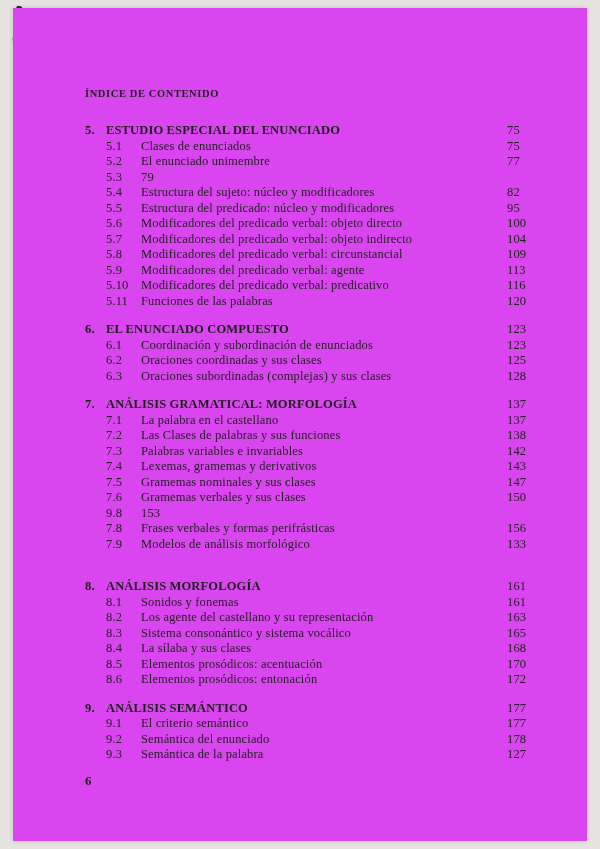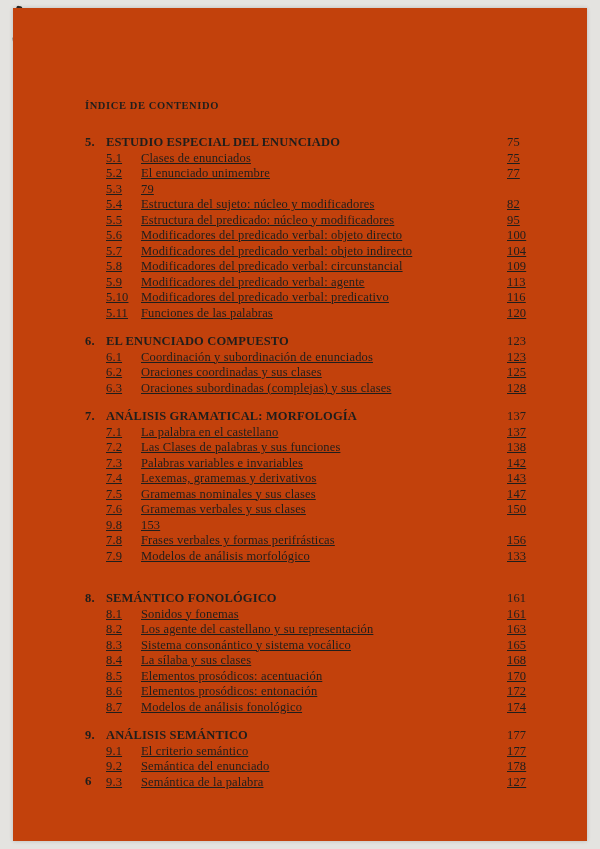--- a/index.html
+++ b/index.html
@@ -10,24 +10,24 @@
     background: #e4e3e0;
     font-family: "Liberation Serif", "DejaVu Serif", serif;
     overflow: hidden;
   }
   .page {
     position: absolute;
     left: 13px;
     top: 8px;
     width: 574px;
     height: 833px;
-    background: #c2410c;
+    background: #d946ef;
     box-shadow: 0 0 4px rgba(0,0,0,0.18);
     box-sizing: border-box;
-    padding: 12px 52px 0 72px;
+    padding: 0 52px 0 72px;
     color: #1f1e1c;
   }
   .running-head {
     margin-top: 80px;
     font-size: 10.5px;
     font-weight: bold;
     letter-spacing: 0.6px;
   }
   .toc {
     margin-top: 24px;
@@ -38,21 +38,21 @@
   .section:first-child { margin-top: 0; }
   .section:nth-child(4) { margin-top: 27px; }
   .row {
     display: flex;
     line-height: 15.5px;
     white-space: nowrap;
   }
   .section-row { font-weight: bold; }
   .section-row .num { width: 21px; flex: none; }
   .section-row .pg { font-weight: normal; }
-  .entry-row { padding-left: 21px; text-decoration: underline; }
+  .entry-row { padding-left: 21px; }
   .entry-row .num { width: 35px; flex: none; }
   .title { flex: 1 1 auto; overflow: hidden; }
   .pg { flex: none; min-width: 28px; }
   .folio {
     position: absolute;
     left: 72px;
     bottom: 52px;
     font-size: 13px;
     font-weight: bold;
   }
@@ -204,21 +204,21 @@
         </div>
         <div class="row entry-row">
           <span class="num">7.9</span>
           <span class="title">Modelos de análisis morfológico</span>
           <span class="pg">133</span>
         </div>
       </div>
       <div class="section">
         <div class="row section-row">
           <span class="num">8.</span>
-          <span class="title">SEMÁNTICO FONOLÓGICO</span>
+          <span class="title">ANÁLISIS MORFOLOGÍA</span>
           <span class="pg">161</span>
         </div>
         <div class="row entry-row">
           <span class="num">8.1</span>
           <span class="title">Sonidos y fonemas</span>
           <span class="pg">161</span>
         </div>
         <div class="row entry-row">
           <span class="num">8.2</span>
           <span class="title">Los agente del castellano y su representación</span>
@@ -237,25 +237,20 @@
         <div class="row entry-row">
           <span class="num">8.5</span>
           <span class="title">Elementos prosódicos: acentuación</span>
           <span class="pg">170</span>
         </div>
         <div class="row entry-row">
           <span class="num">8.6</span>
           <span class="title">Elementos prosódicos: entonación</span>
           <span class="pg">172</span>
         </div>
-        <div class="row entry-row">
-          <span class="num">8.7</span>
-          <span class="title">Modelos de análisis fonológico</span>
-          <span class="pg">174</span>
-        </div>
       </div>
       <div class="section">
         <div class="row section-row">
           <span class="num">9.</span>
           <span class="title">ANÁLISIS SEMÁNTICO</span>
           <span class="pg">177</span>
         </div>
         <div class="row entry-row">
           <span class="num">9.1</span>
           <span class="title">El criterio semántico</span>

